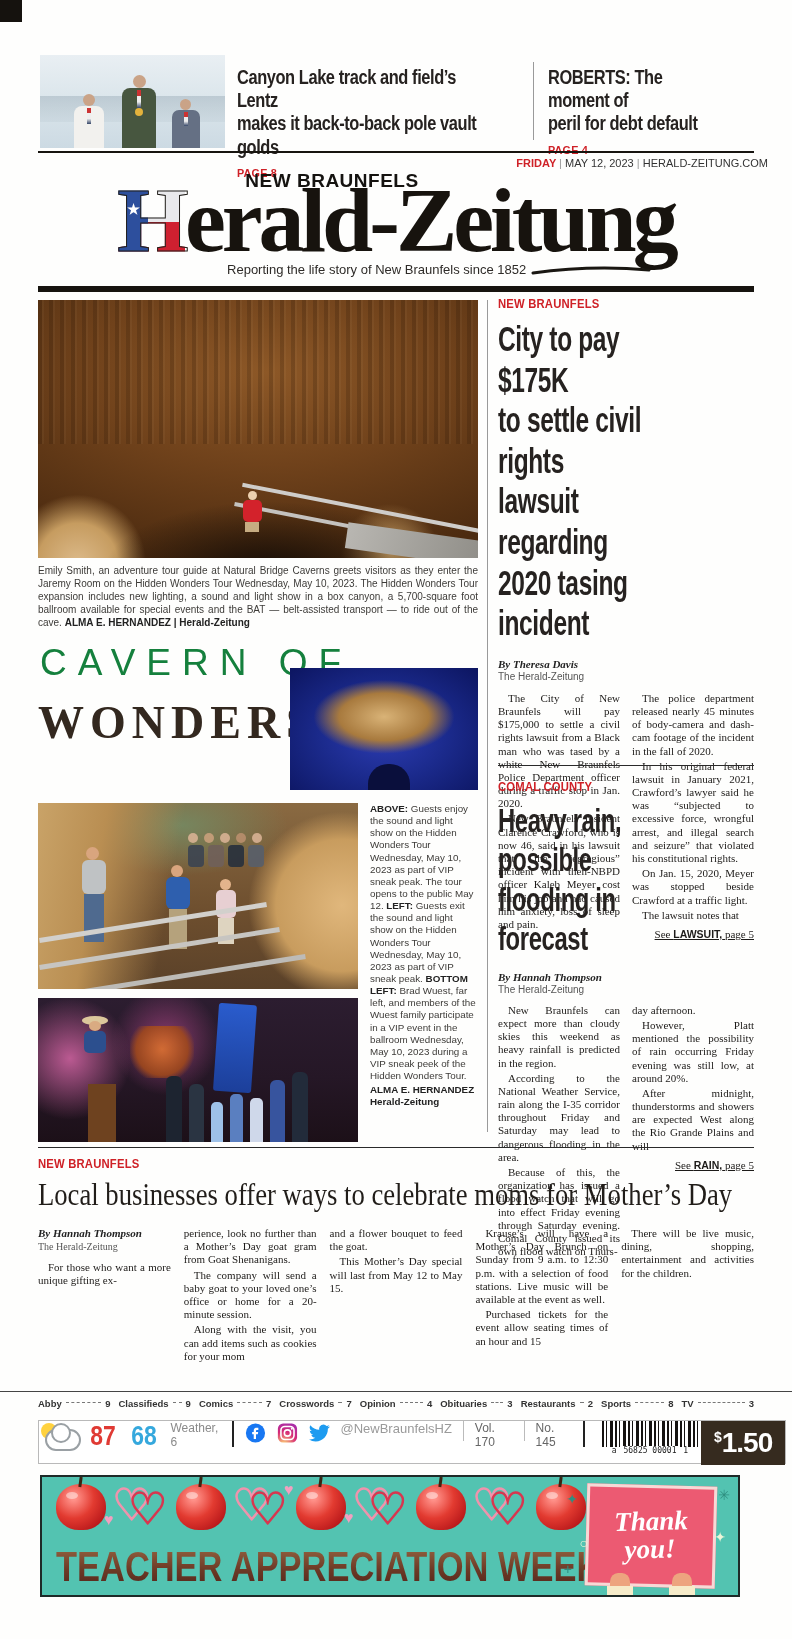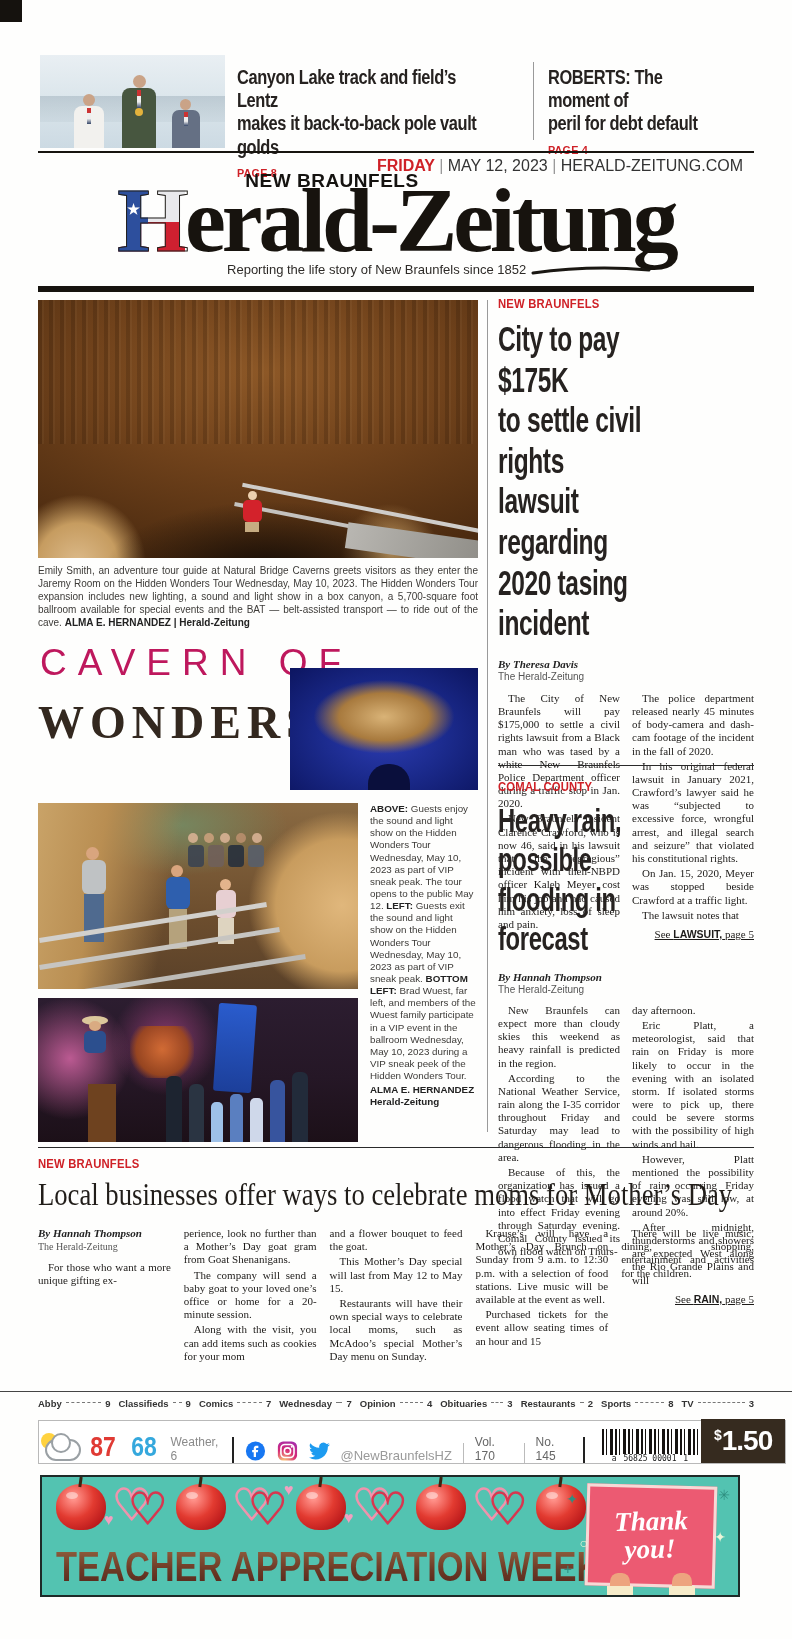--- a/index.html
+++ b/index.html
@@ -80,21 +80,21 @@
   </div>
   <div class="abs vdiv" style="left:533px;top:62px;height:78px;"></div>
   <div class="abs" style="left:548px;top:66px;width:200px;">
     <div class="hl-sans" style="font-size:20px;transform:scaleX(.82);">ROBERTS: The moment of
 peril for debt default</div>
     <div class="kicker" style="margin-top:8px;font-size:11.5px;">PAGE 4</div>
   </div>
 
   <div class="abs rule" style="left:38px;top:151px;width:716px;height:2px;"></div>
 
-  <div class="abs" style="right:49px;top:157px;font-size:16px;font-weight:700;color:#3a3a3a;white-space:nowrap;">
+  <div class="abs" style="right:24px;top:157px;font-size:11px;font-weight:700;color:#3a3a3a;white-space:nowrap;">
     <span style="color:#cf2127;">FRIDAY</span>
     <span style="color:#999;font-weight:400;"> | </span>
     <span style="font-weight:400;color:#333;">MAY 12, 2023</span>
     <span style="color:#999;font-weight:400;"> | </span>
     <span style="font-weight:400;color:#333;">HERALD-ZEITUNG.COM</span>
   </div>
 
   <div class="abs" style="left:38px;top:164px;width:716px;height:116px;text-align:center;">
     <div style="position:relative;display:inline-block;text-align:left;">
       <div class="mh-kicker abs" style="left:128px;top:6px;">NEW BRAUNFELS</div>
@@ -130,21 +130,21 @@
         <div style="width:19px;height:22px;border-radius:5px;background:#d3222b;"></div>
         <div style="width:14px;height:10px;background:#c6ac82;margin-left:2px;"></div>
       </div>
     </div>
 
     <div class="caption abs" style="left:0;top:264px;width:440px;">
       <span>Emily Smith, an adventure tour guide at Natural Bridge Caverns greets visitors as they enter the Jaremy Room on the Hidden Wonders Tour Wednesday, May 10, 2023. The Hidden Wonders Tour expansion includes new lighting, a sound and light show in a box canyon, a 5,700-square foot ballroom available for special events and the BAT — belt-assisted transport — to ride out of the cave.</span>
       <b>ALMA E. HERNANDEZ | Herald-Zeitung</b>
     </div>
 
-    <div class="abs" style="left:2px;top:342px;font-size:37px;letter-spacing:11px;color:#be185d;font-family:'Liberation Sans',sans-serif;">CAVERN OF</div>
+    <div class="abs" style="left:2px;top:342px;font-size:37px;letter-spacing:11px;color:#15803d;font-family:'Liberation Sans',sans-serif;">CAVERN OF</div>
     <div class="abs" style="left:0;top:396px;font-family:'Liberation Serif',serif;font-weight:700;font-size:46px;letter-spacing:6px;color:#33281f;">WONDERS</div>
 
     <div class="photo" style="left:252px;top:368px;width:188px;height:122px;
          background:
            radial-gradient(ellipse 52% 42% at 50% 40%, #d9b377 0%, #a87a3e 46%, rgba(60,60,130,0) 72%),
            radial-gradient(ellipse at 50% 55%, #2c3cb2 0%, #1b2a8c 48%, #0c1560 100%);">
       <div class="abs" style="left:78px;bottom:0;width:42px;height:26px;border-radius:20px 20px 0 0;background:#0a0f3c;"></div>
     </div>
 
     <div class="photo" style="left:0;top:503px;width:320px;height:186px;
@@ -254,21 +254,20 @@
       <div class="byline-org">The Herald-Zeitung</div>
     </div>
     <div class="twocol body-serif" style="margin-top:9px;">
       <div class="col">
         <p>New Braunfels can expect more than cloudy skies this weekend as heavy rainfall is predicted in the region.</p>
         <p>According to the National Weather Service, rain along the I-35 corridor throughout Friday and Saturday may lead to dangerous flooding in the area.</p>
         <p>Because of this, the organization has issued a flood watch that will go into effect Friday evening through Saturday evening. Comal County issued its own flood watch on Thurs-</p>
       </div>
       <div class="col">
         <p style="text-indent:0;">day afternoon.</p>
-        <p>Eric Platt, a meteorologist, said that rain on Friday is more likely to occur in the evening with an isolated storm. If isolated storms were to pick up, there could be severe storms with the possibility of high winds and hail.</p>
         <p>However, Platt mentioned the possibility of rain occurring Friday evening was still low, at around 20%.</p>
         <p>After midnight, thunderstorms and showers are expected West along the Rio Grande Plains and will</p>
         <div class="jump" style="margin-top:6px;"><span>See </span><b>RAIN,</b><span> page 5</span></div>
       </div>
     </div>
   </div>
 
   <div class="abs" style="left:38px;top:1147px;width:716px;height:1px;background:#2a2a2a;"></div>
 
   <div class="abs" style="left:38px;top:1157px;width:716px;">
@@ -283,21 +282,20 @@
         <p>For those who want a more unique gifting ex-</p>
       </div>
       <div style="flex:1;">
         <p style="text-indent:0;">perience, look no further than a Mother’s Day goat gram from Goat Shenanigans.</p>
         <p>The company will send a baby goat to your loved one’s office or home for a 20-minute session.</p>
         <p>Along with the visit, you can add items such as cookies for your mom</p>
       </div>
       <div style="flex:1;">
         <p style="text-indent:0;">and a flower bouquet to feed the goat.</p>
         <p>This Mother’s Day special will last from May 12 to May 15.</p>
-        <p>Restaurants will have their own special ways to celebrate local moms, such as McAdoo’s special Mother’s Day menu on Sunday.</p>
       </div>
       <div style="flex:1;">
         <p>Krause’s will have a Mother’s Day Brunch on Sunday from 9 a.m. to 12:30 p.m. with a selection of food stations. Live music will be available at the event as well.</p>
         <p>Purchased tickets for the event allow seating times of an hour and 15</p>
       </div>
       <div style="flex:1;">
         <p>There will be live music, dining, shopping, entertainment and activities for the children.</p>
       </div>
     </div>
   </div>
@@ -313,21 +311,21 @@
         <span>Classifieds</span>
         <span class="idx-lead"></span>
         <span>9</span>
       </span>
     <span class="idx-item">
         <span>Comics</span>
         <span class="idx-lead"></span>
         <span>7</span>
       </span>
     <span class="idx-item">
-        <span>Wednesday</span>
+        <span>Crosswords</span>
         <span class="idx-lead"></span>
         <span>7</span>
       </span>
     <span class="idx-item">
         <span>Opinion</span>
         <span class="idx-lead"></span>
         <span>4</span>
       </span>
     <span class="idx-item">
         <span>Obituaries</span>
@@ -344,21 +342,21 @@
         <span class="idx-lead"></span>
         <span>8</span>
       </span>
     <span class="idx-item">
         <span>TV</span>
         <span class="idx-lead"></span>
         <span>3</span>
       </span>
   </div>
 
-  <div class="abs" style="left:38px;top:1420px;width:748px;height:44px;border:1px solid #b9b9b9;background:#fff;display:flex;align-items:flex-end;gap:11px;box-sizing:border-box;">
+  <div class="abs" style="left:38px;top:1420px;width:748px;height:44px;border:1px solid #b9b9b9;background:#fff;display:flex;align-items:flex-start;gap:11px;box-sizing:border-box;">
     <div style="position:relative;width:44px;height:32px;">
       <div style="position:absolute;left:2px;top:2px;width:16px;height:16px;border-radius:50%;background:#ffd23f;"></div>
       <div style="position:absolute;left:6px;top:8px;width:32px;height:18px;background:#fff;border:2px solid #9aa0a4;border-radius:12px;"></div>
       <div style="position:absolute;left:12px;top:2px;width:16px;height:16px;background:#fff;border:2px solid #9aa0a4;border-radius:50%;"></div>
     </div>
     <span style="font-size:27px;font-weight:700;color:#e03a34;transform:scaleX(.85);">87</span>
     <span style="font-size:27px;font-weight:700;color:#35a8dd;transform:scaleX(.85);">68</span>
     <span style="font-size:12px;color:#8a8a8a;">Weather, 6</span>
     <span class="sep-dark"></span>
     <svg width="24" height="24" viewBox="0 0 24 24">

